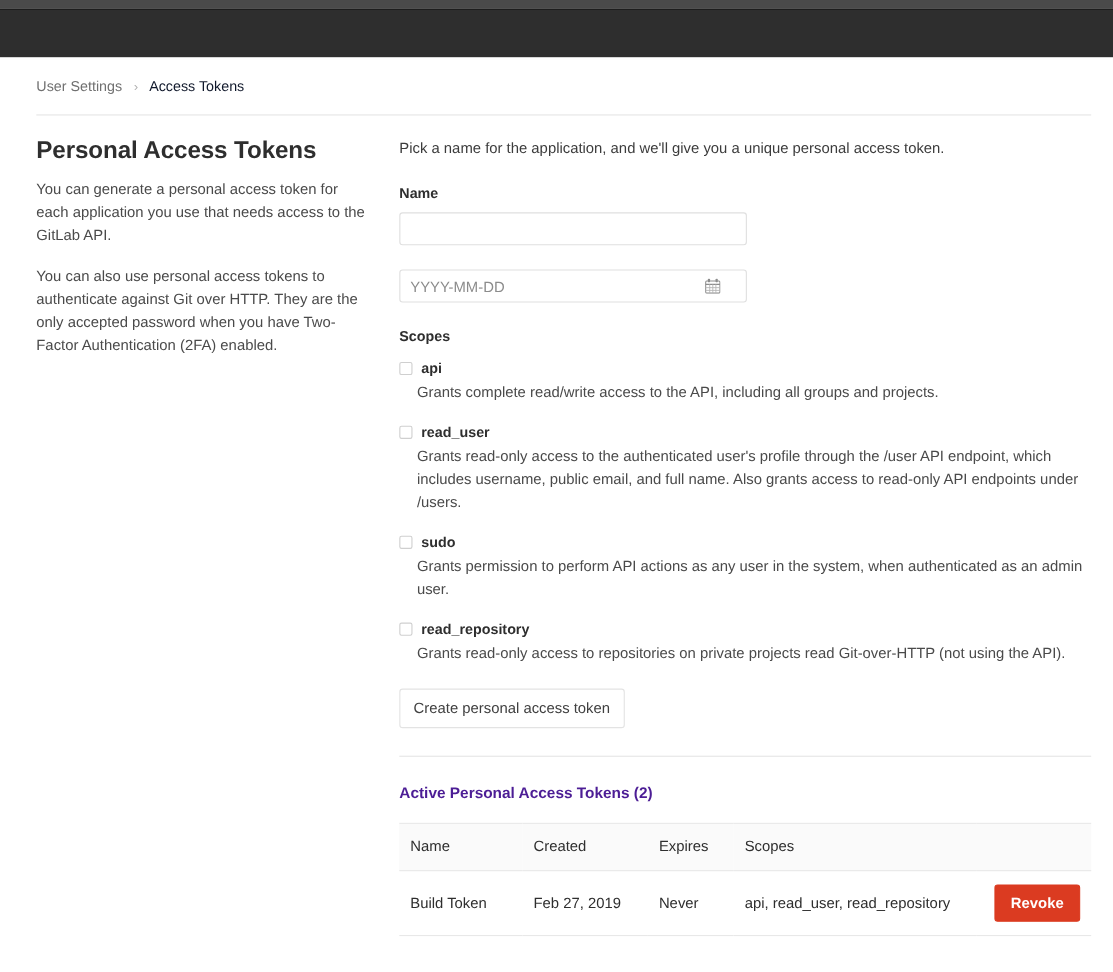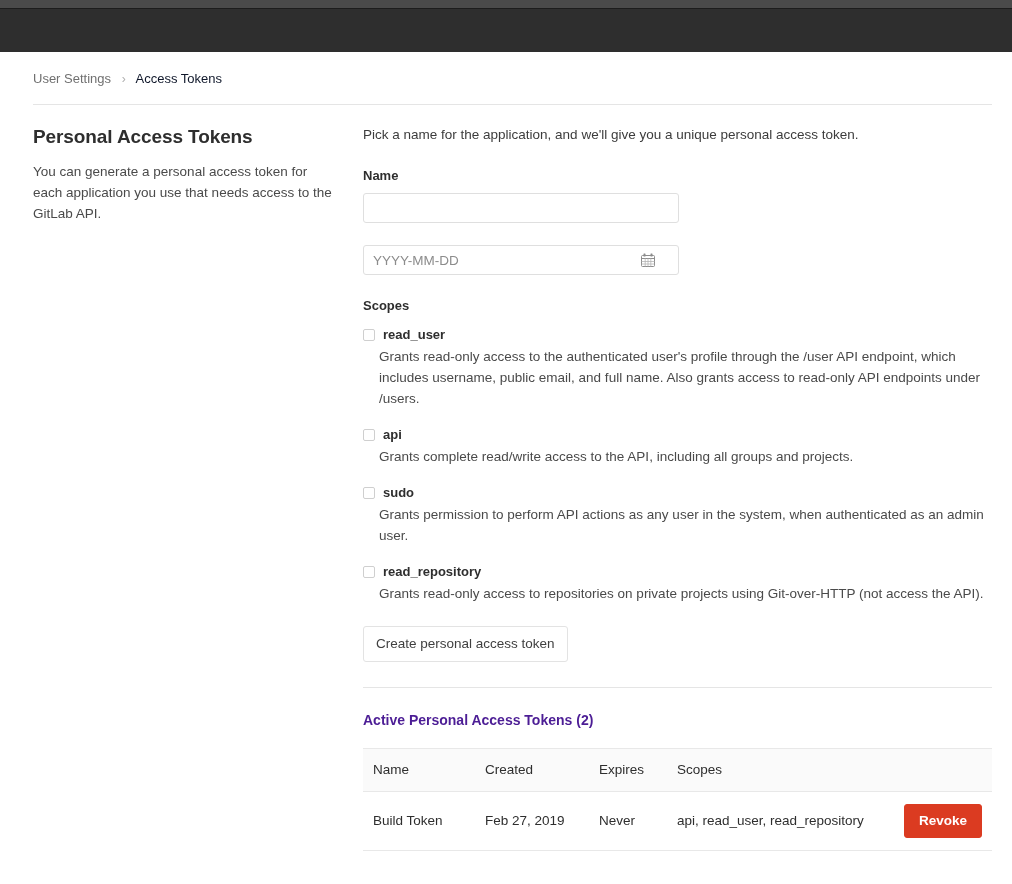--- a/index.html
+++ b/index.html
@@ -70,21 +70,21 @@
     flex: 0 0 330px;
     padding-right: 30px;
   }
   .settings-main {
     flex: 1 1 auto;
     min-width: 0;
     padding-left: 0;
   }
 
   .aside-title {
-    font-size: 19px;
+    font-size: 22px;
     font-weight: bold;
     line-height: 24px;
     margin: 0 0 12px 0;
     color: #2e2e2e;
     letter-spacing: -0.1px;
   }
   .aside-para {
     font-size: 13.5px;
     line-height: 21px;
     color: #4a4a4a;
@@ -266,20 +266,21 @@
     <span class="crumb-current">Access Tokens</span>
   </div>
 </div>
 <div class="breadcrumb-divider"></div>
 
 <div class="settings">
 
   <aside class="settings-aside">
     <h2 class="aside-title">Personal Access Tokens</h2>
     <p class="aside-para">You can generate a personal access token for each application you use that needs access to the GitLab API.</p>
+    <p class="aside-para">You can also use personal access tokens to authenticate against Git over HTTP. They are the only accepted password when you have Two-Factor Authentication (2FA) enabled.</p>
   </aside>
 
   <main class="settings-main">
 
     <p class="form-intro">Pick a name for the application, and we'll give you a unique personal access token.</p>
 
     <div class="field-block">
       <label class="field-label">Name</label>
       <input class="text-input" type="text" value="" style="">
     </div>
@@ -300,47 +301,47 @@
         </svg>
       </div>
     </div>
 
     <div class="scopes-block">
       <div class="scopes-heading">Scopes</div>
 
       <div class="scope-item">
         <div class="scope-head">
           <input type="checkbox" class="scope-check" style="">
+          <span class="scope-name">api</span>
+        </div>
+        <div class="scope-desc">Grants complete read/write access to the API, including all groups and projects.</div>
+      </div>
+
+      <div class="scope-item">
+        <div class="scope-head">
+          <input type="checkbox" class="scope-check" style="">
           <span class="scope-name">read_user</span>
         </div>
         <div class="scope-desc">Grants read-only access to the authenticated user's profile through the /user API endpoint, which includes username, public email, and full name. Also grants access to read-only API endpoints under /users.</div>
-      </div>
-
-      <div class="scope-item">
-        <div class="scope-head">
-          <input type="checkbox" class="scope-check" style="">
-          <span class="scope-name">api</span>
-        </div>
-        <div class="scope-desc">Grants complete read/write access to the API, including all groups and projects.</div>
       </div>
 
       <div class="scope-item">
         <div class="scope-head">
           <input type="checkbox" class="scope-check" style="">
           <span class="scope-name">sudo</span>
         </div>
         <div class="scope-desc">Grants permission to perform API actions as any user in the system, when authenticated as an admin user.</div>
       </div>
 
       <div class="scope-item">
         <div class="scope-head">
           <input type="checkbox" class="scope-check" style="">
           <span class="scope-name">read_repository</span>
         </div>
-        <div class="scope-desc">Grants read-only access to repositories on private projects using Git-over-HTTP (not access the API).</div>
+        <div class="scope-desc">Grants read-only access to repositories on private projects read Git-over-HTTP (not using the API).</div>
       </div>
     </div>
 
     <button class="create-btn" type="button">Create personal access token</button>
 
     <div class="section-divider"></div>
 
     <h3 class="tokens-title">Active Personal Access Tokens (2)</h3>
 
     <table class="tokens">

